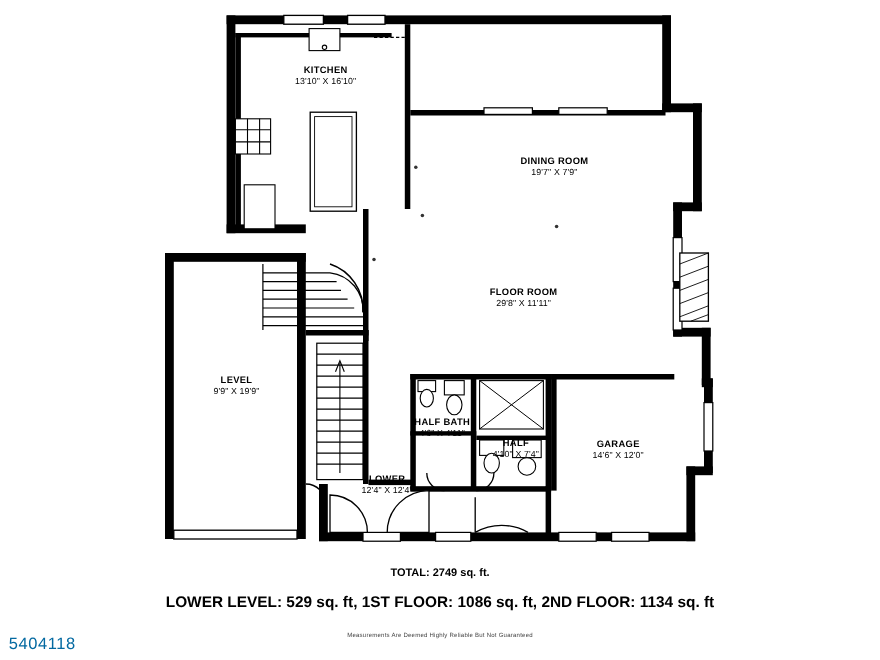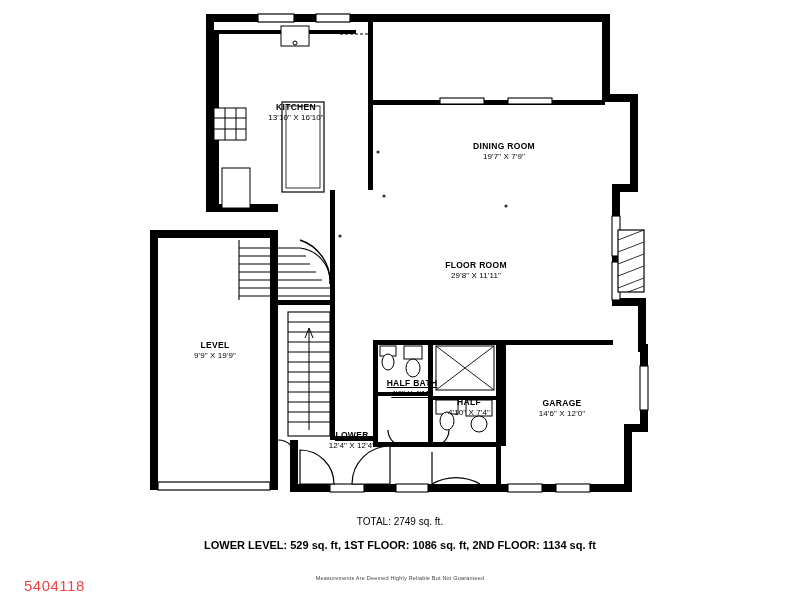--- a/index.html
+++ b/index.html
@@ -47,45 +47,45 @@
   .summary {
     position: absolute;
     left: 400px;
     top: 516px;
     transform: translateX(-50%);
     text-align: center;
     width: 620px;
   }
   .summary .total {
     font-size: 10px;
-    font-weight: 400;
+    font-weight: 700;
     margin-bottom: 9px;
   }
   .summary .line {
-    font-size: 11px;
+    font-size: 14px;
     font-weight: 700;
     line-height: 1.35;
     margin-top: 11px;
   }
   .disclaimer {
     position: absolute;
     left: 400px;
     top: 575px;
     transform: translateX(-50%);
     font-size: 5.5px;
     color: #444444;
     letter-spacing: 0.2px;
     white-space: nowrap;
   }
   .photo-id {
     position: absolute;
-    left: 24px;
+    left: 8px;
     bottom: 6px;
     font-size: 15px;
-    color: #ef4444;
+    color: #0369a1;
     letter-spacing: 0.5px;
   }
 </style>
 </head>
 <body>
 
 <svg id="floorplan" viewBox="0 0 800 600" xmlns="http://www.w3.org/2000/svg">
 
   <g>
     <path d="M208 16 L610 16 L610 98 L638 98 L638 190 L618 190 L618 300 L640 300 L640 345 L648 345 L648 430 L632 430 L632 492 L290 492 L290 440 L272 440 L272 490 L152 490 L152 232 L272 232 L272 210 L208 210 Z" fill="#ffffff" stroke="none"></path>
@@ -290,41 +290,41 @@
   </g>
 
   <g fill="#333333">
     <circle cx="378" cy="152" r="1.6"></circle>
     <circle cx="384" cy="196" r="1.6"></circle>
     <circle cx="340" cy="236" r="1.6"></circle>
     <circle cx="506" cy="206" r="1.6"></circle>
   </g>
 </svg>
 
-<div class="room-label" style="left:296px; top:58px;margin-top:44px;">
+<div class="room-label" style="left:296px; top:58px;">
   <span class="rname">KITCHEN</span>
   <span class="rdim">13'10" X 16'10"</span>
 </div>
 
 <div class="room-label" style="left:504px; top:141px;">
   <span class="rname">DINING ROOM</span>
   <span class="rdim">19'7" X 7'9"</span>
 </div>
 
 <div class="room-label" style="left:476px; top:260px;">
   <span class="rname">FLOOR ROOM</span>
   <span class="rdim">29'8" X 11'11"</span>
 </div>
 
 <div class="room-label" style="left:215px; top:340px;">
   <span class="rname">LEVEL</span>
   <span class="rdim">9'9" X 19'9"</span>
 </div>
 
-<div class="room-label" style="left:412px; top:378px;text-decoration:underline;">
+<div class="room-label" style="left:402px; top:378px;">
   <span class="rname">HALF BATH</span>
   <span class="rdim">4'6" X 4'11"</span>
 </div>
 
 <div class="room-label" style="left:469px; top:397px;">
   <span class="rname">HALF</span>
   <span class="rdim">4'10" X 7'4"</span>
 </div>
 
 <div class="room-label" style="left:562px; top:398px;">

